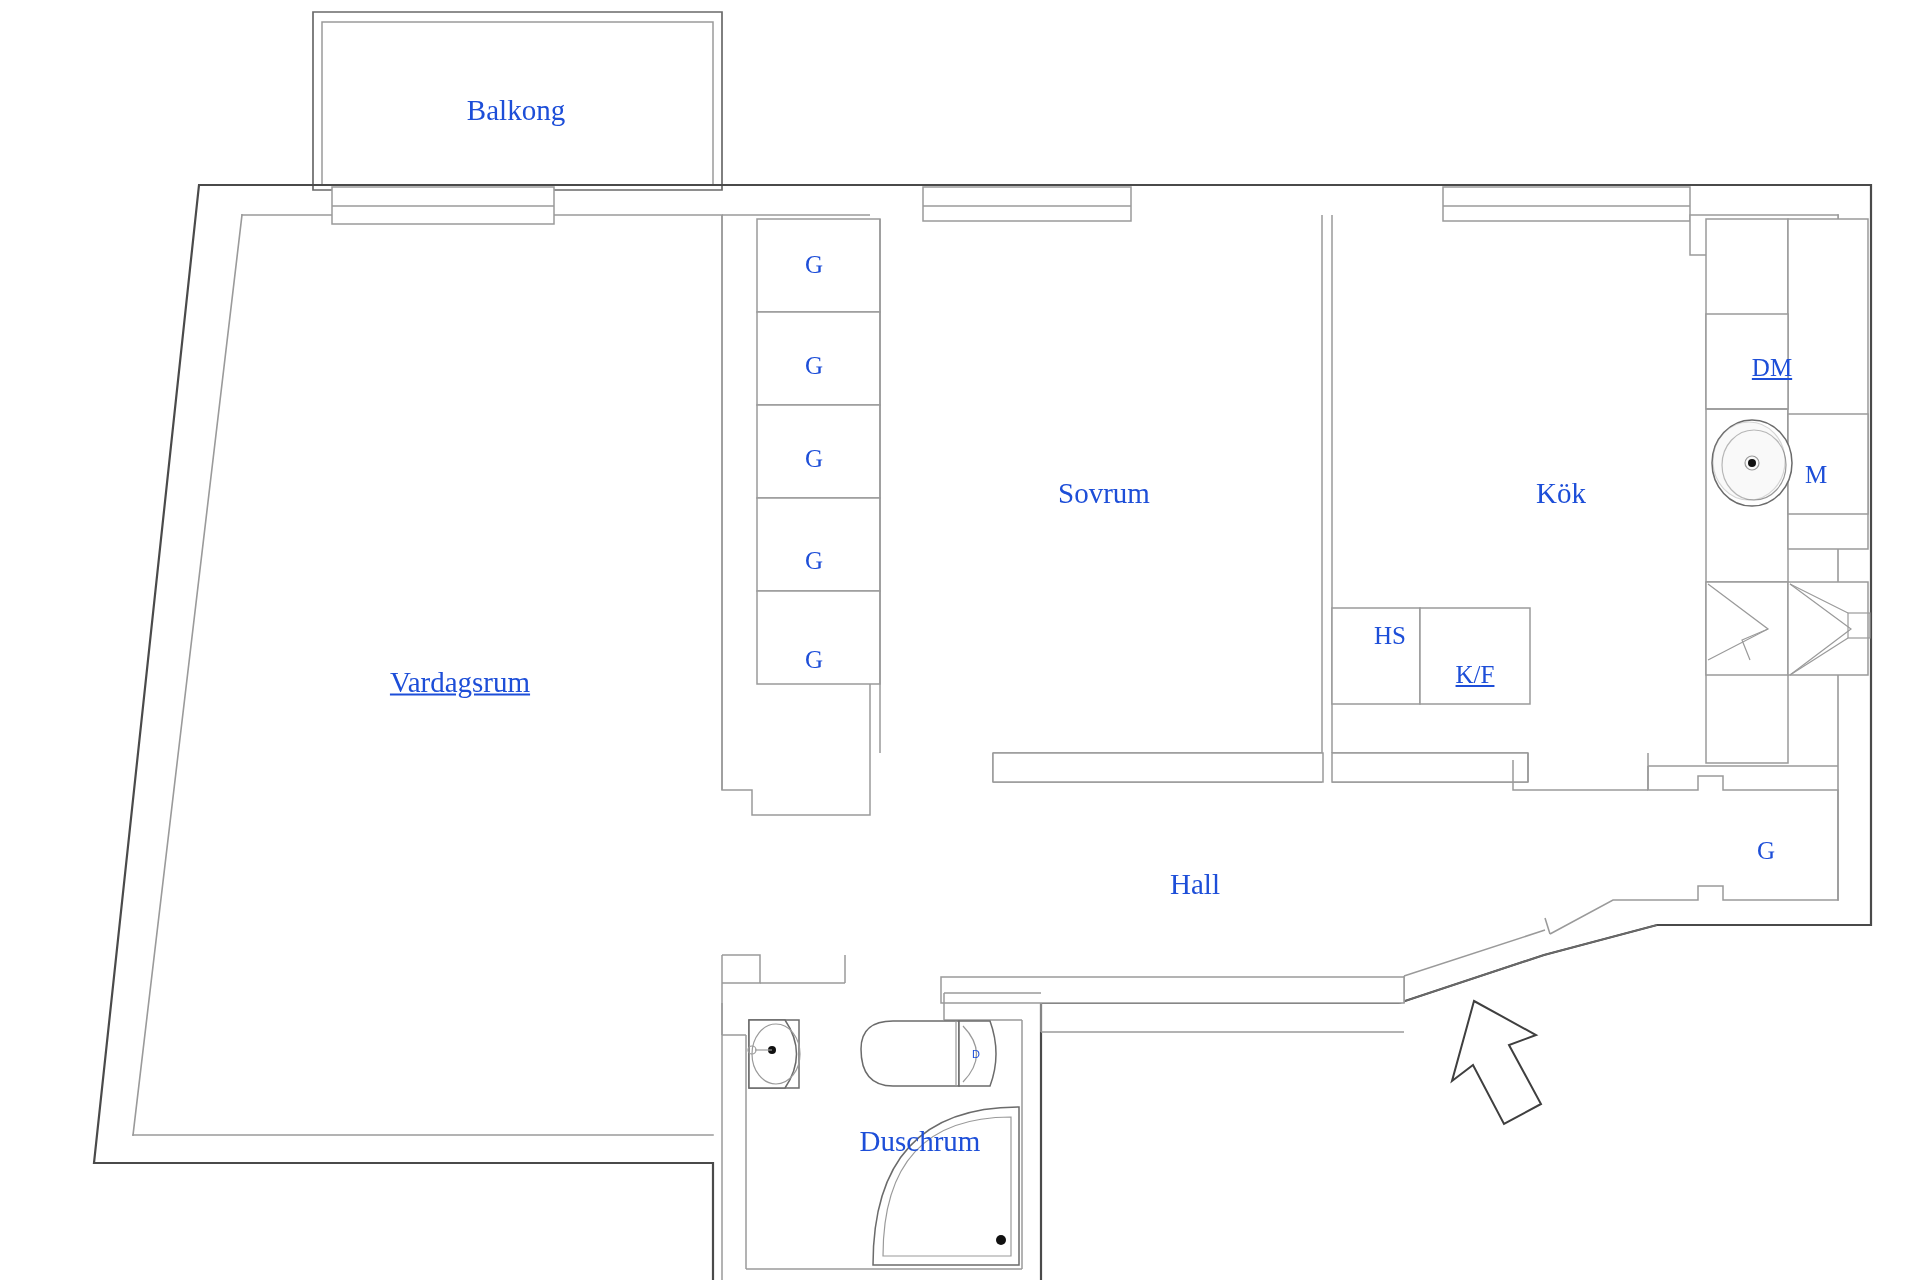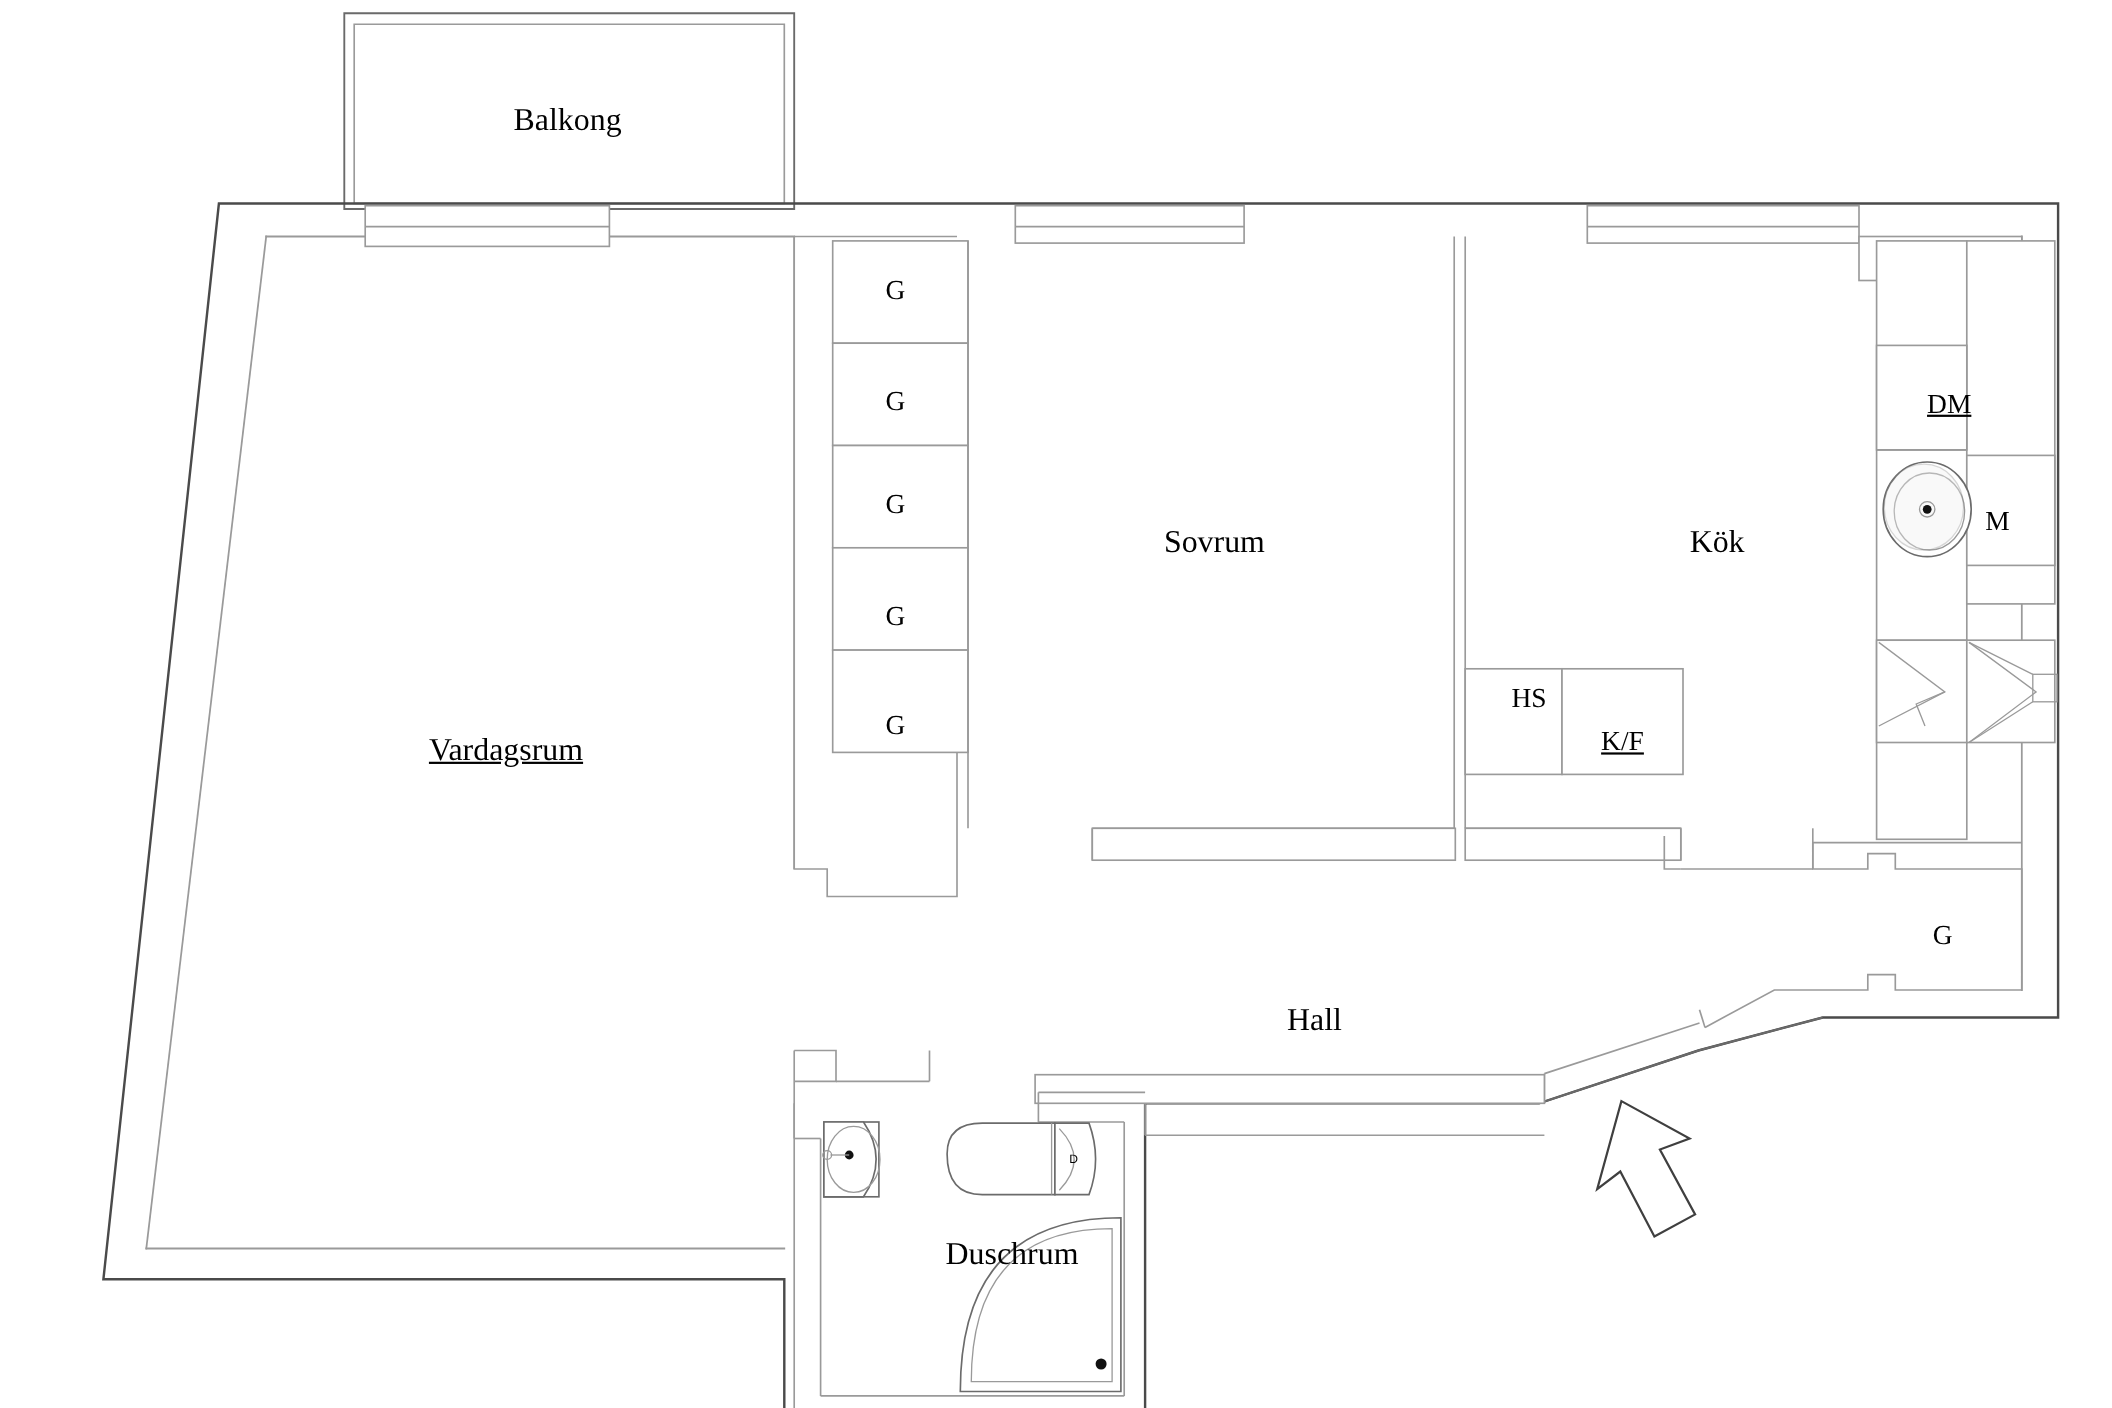--- a/index.html
+++ b/index.html
@@ -74,21 +74,21 @@
   .arrow-shape {
     fill: #ffffff;
     stroke: #3f3f3f;
     stroke-width: 2;
     stroke-linejoin: miter;
   }
   .dot { fill: #111111; }
 
   .label {
     position: absolute;
-    color: #000000;
+    color: #1d4ed8;
     font-family: "Liberation Serif", "DejaVu Serif", serif;
     white-space: nowrap;
     transform: translate(-50%, -50%);
     user-select: none;
   }
   .label-room  { font-size: 29px; }
   .label-small { font-size: 25px; }
   .label-tiny  { font-size: 11px; font-family: "Liberation Sans", sans-serif; }
 </style>
 </head>
@@ -321,21 +321,21 @@
   </svg>
 
   <div class="label label-room" style="left:516px; top:110px;">Balkong</div>
 
   <div class="label label-room" style="left:460px; top:682px;text-decoration:underline;">Vardagsrum</div>
 
   <div class="label label-room" style="left:1080px; top:493px;margin-left:24px;">Sovrum</div>
 
   <div class="label label-room" style="left:1561px; top:493px;text-align:center;">Kök</div>
 
-  <div class="label label-room" style="left:1195px; top:928px;">Hall</div>
+  <div class="label label-room" style="left:1195px; top:884px;">Hall</div>
 
   <div class="label label-room" style="left:920px; top:1141px;">Duschrum</div>
 
   <div class="label label-small" style="left:814px; top:265px;">G</div>
   <div class="label label-small" style="left:814px; top:366px;">G</div>
   <div class="label label-small" style="left:814px; top:459px;">G</div>
   <div class="label label-small" style="left:814px; top:561px;">G</div>
   <div class="label label-small" style="left:814px; top:660px;">G</div>
   <div class="label label-small" style="left:1766px; top:851px;">G</div>
 

